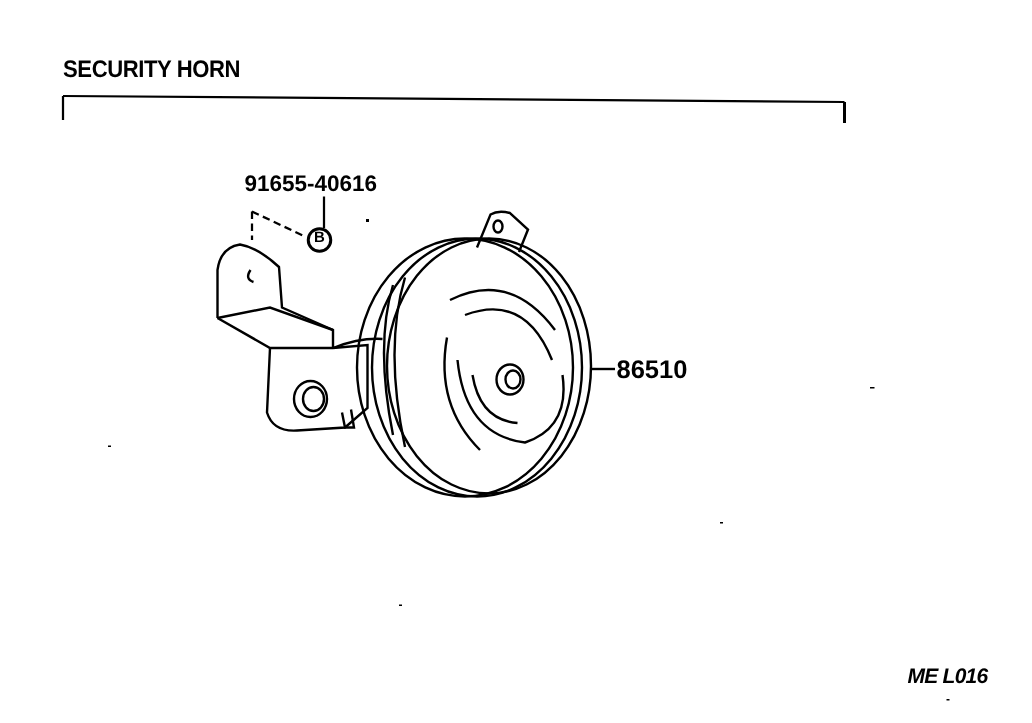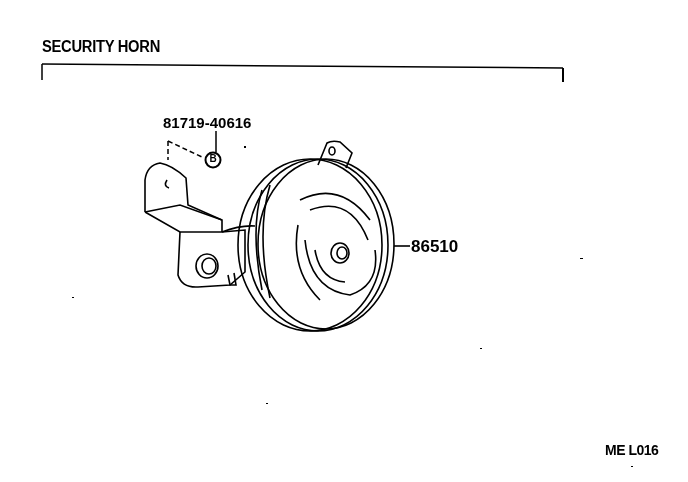--- a/index.html
+++ b/index.html
@@ -2,21 +2,21 @@
 <html><head>
 <meta charset="utf-8">
 <style>
   html, body { margin: 0; padding: 0; background: #ffffff; }
   body { width: 688px; height: 482px; position: relative; overflow: hidden;
          font-family: "Liberation Sans", sans-serif; color: #000; }
   .title { position: absolute; left: 42px; top: 38px; font-size: 16px; font-weight: bold;
            letter-spacing: -0.3px; transform: scaleX(0.92); transform-origin: left top; }
   .label { position: absolute; font-size: 15px; font-weight: bold; letter-spacing: 0px; }
   .code { position: absolute; left: 605px; top: 442px; font-size: 14px; font-weight: bold;
-          letter-spacing: -0.5px; }
+          letter-spacing: -0.5px; font-style: italic; }
   svg.drawing { position: absolute; left: 0; top: 0; }
 </style>
 </head>
 <body>
 
 <div class="title">SECURITY HORN</div>
 
 <svg class="drawing" width="688" height="482" viewBox="0 0 688 482">
 
   <g stroke="#000" stroke-width="1.5" fill="none">
@@ -73,16 +73,16 @@
   <g fill="#000">
     <rect x="244" y="146" width="2" height="2"></rect>
     <rect x="72" y="297" width="2" height="1"></rect>
     <rect x="580" y="258" width="3" height="1"></rect>
     <rect x="480" y="348" width="2" height="1"></rect>
     <rect x="266" y="403" width="2" height="1"></rect>
     <rect x="631" y="466" width="2" height="1"></rect>
   </g>
 </svg>
 
-<div class="label" style="left:163px; top:114px;">81719-40616</div>
+<div class="label" style="left:163px; top:114px;">91655-40616</div>
 <div class="label" style="left:411px; top:237px; font-size:17px;text-align:center;">86510</div>
 <div style="position:absolute; left:208px; top:153px; font-size:10px; font-weight:bold; width:10px; text-align:center;">B</div>
 <div class="code">ME L016</div>
 
 </body></html>

